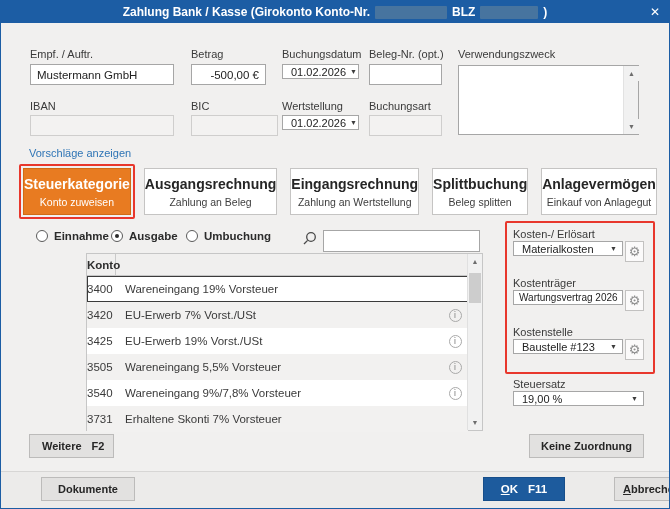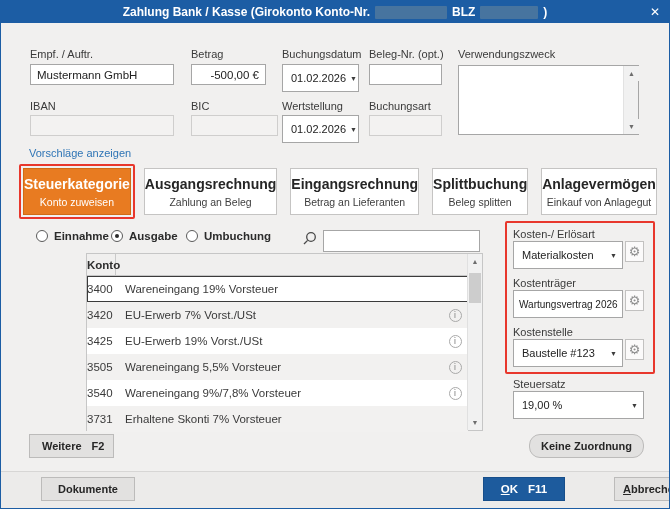--- a/index.html
+++ b/index.html
@@ -9,21 +9,21 @@
   
   .titlebar { position:absolute; left:0; top:0; width:100%; height:22px; background:#1c5da4; display:flex; align-items:center; justify-content:center; color:#fff; font-size:12px; font-weight:600; }
   .redact { display:inline-block; height:13px; background:#47749f; margin:0 5px; border-radius:1px; }
   .redact.r1 { width:72px; } .redact.r2 { width:58px; }
   .close-btn { position:absolute; right:9px; top:3px; color:#fff; font-size:12px; font-weight:400; cursor:pointer; line-height:16px; }
 
   .lbl { position:absolute; font-size:11px; color:#3a3a3a; white-space:nowrap; }
   .inp { position:absolute; height:21px; background:#fff; border:1px solid #a6a6a6; font-size:11.5px; color:#222; display:flex; align-items:center; padding:0 6px; white-space:nowrap; overflow:hidden; }
   .inp.right { justify-content:flex-end; }
   .inp.disabled { background:#f3f2f1; border-color:#cfcecd; }
-  .combo { position:absolute; height:28px; background:#fff; border:1px solid #a6a6a6; font-size:11px; color:#222; display:flex; align-items:center; padding:0 5px 0 8px; white-space:nowrap; overflow:hidden; cursor:pointer; }
+  .combo { position:absolute; height:15px; background:#fff; border:1px solid #a6a6a6; font-size:11px; color:#222; display:flex; align-items:center; padding:0 5px 0 8px; white-space:nowrap; overflow:hidden; cursor:pointer; }
   .combo .arrow { margin-left:auto; font-size:7px; color:#3c3c3c; padding-left:4px; }
 
   .textarea-box { position:absolute; background:#fff; border:1px solid #a6a6a6; }
   .ta-scroll { position:absolute; right:0; top:0; bottom:0; width:15px; background:#f1f1f1; border-left:1px solid #e2e2e2; }
   .ta-scroll .sb-btn { position:absolute; left:0; width:15px; height:15px; font-size:7px; color:#6d6d6d; display:flex; align-items:center; justify-content:center; background:#f1f1f1; cursor:pointer; }
   .ta-scroll .up { top:0; } .ta-scroll .down { bottom:0; }
 
   .link { position:absolute; font-size:11px; color:#2e74b5; cursor:pointer; }
 
   .cat-row { position:absolute; left:22px; top:167px; width:632px; height:47px; display:flex; gap:13px; }
@@ -124,21 +124,21 @@
       <div class="annot" style="left:-5px; top:-5px; right:-5px; bottom:-5px;"></div>
       <span class="t">Steuerkategorie</span>
       <span class="s">Konto zuweisen</span>
     </div>
     <div class="cat-btn">
       <span class="t">Ausgangsrechnung</span>
       <span class="s">Zahlung an Beleg</span>
     </div>
     <div class="cat-btn">
       <span class="t">Eingangsrechnung</span>
-      <span class="s">Betrag an Lieferanten</span>
+      <span class="s">Zahlung an Wertstellung</span>
     </div>
     <div class="cat-btn">
       <span class="t">Splittbuchung</span>
       <span class="s">Beleg splitten</span>
     </div>
     <div class="cat-btn">
       <span class="t">Anlagevermögen</span>
       <span class="s">Einkauf von Anlagegut</span>
     </div>
   </div>
@@ -240,21 +240,21 @@
     <span class="arrow">▼</span>
   </div>
   <div class="gear-btn" style="left:624px; top:338px;">⚙</div>
 
   <div class="lbl" style="left:512px; top:377px;">Steuersatz</div>
   <div class="combo" style="left:512px; top:390px; width:131px;">
     <span>19,00 %</span>
     <span class="arrow">▼</span>
   </div>
 
-  <div class="gbtn center" style="left:528px; top:433px; width:115px;border-radius:11px;">
+  <div class="gbtn center" style="left:528px; top:433px; width:115px;">
     <span>Keine Zuordnung</span>
   </div>
 
   <div class="footer"></div>
 
   <div class="gbtn center" style="left:40px; top:476px; width:94px;">
     <span>Dokumente</span>
   </div>
   <div class="blue-btn" style="left:482px; top:476px; width:82px;">
     <span><span class="uline">O</span><span>K</span></span>

